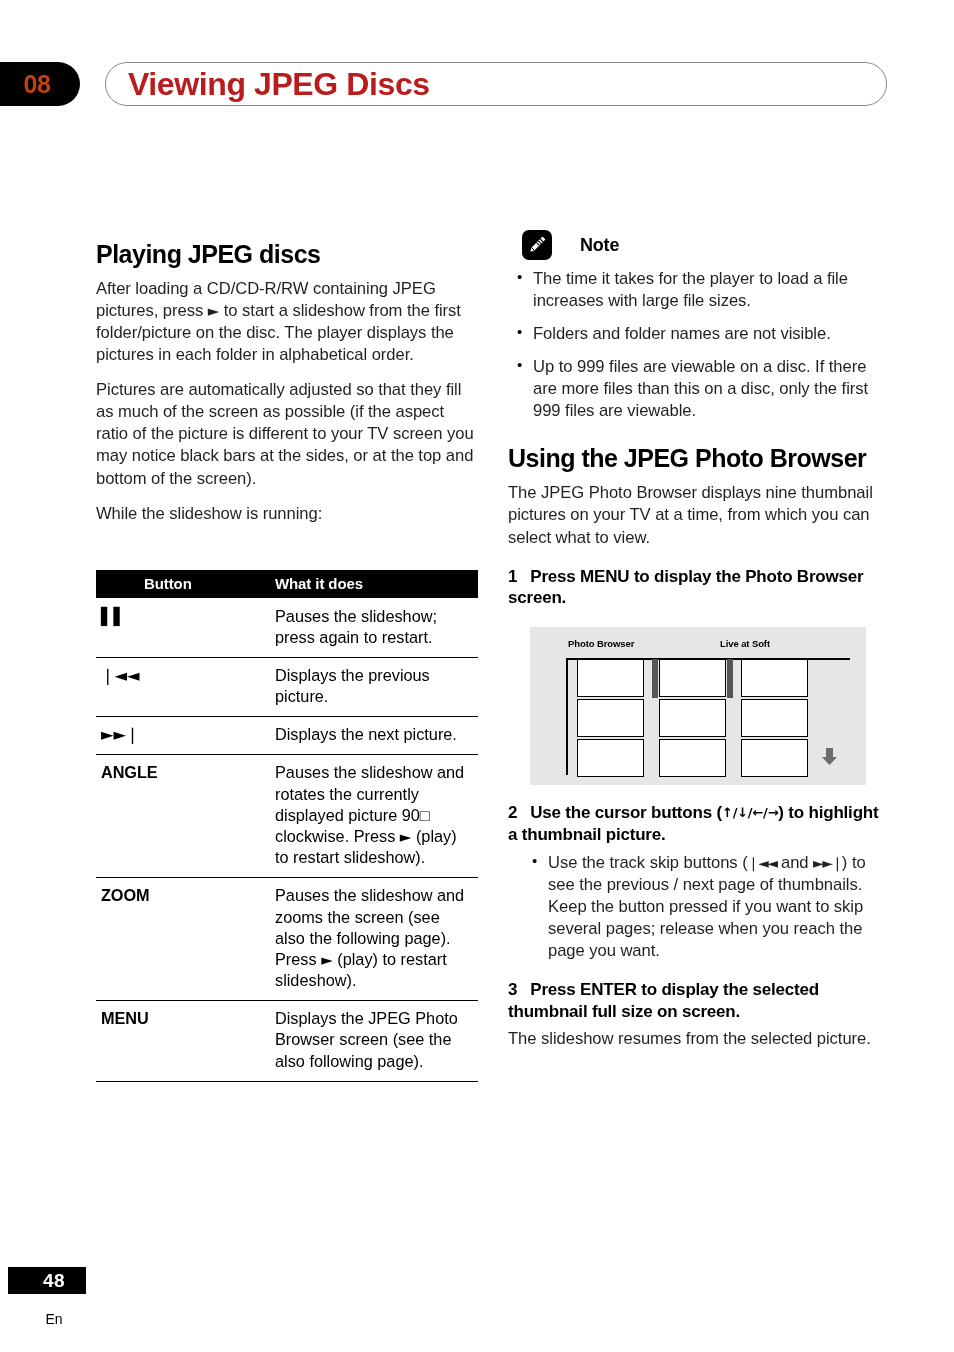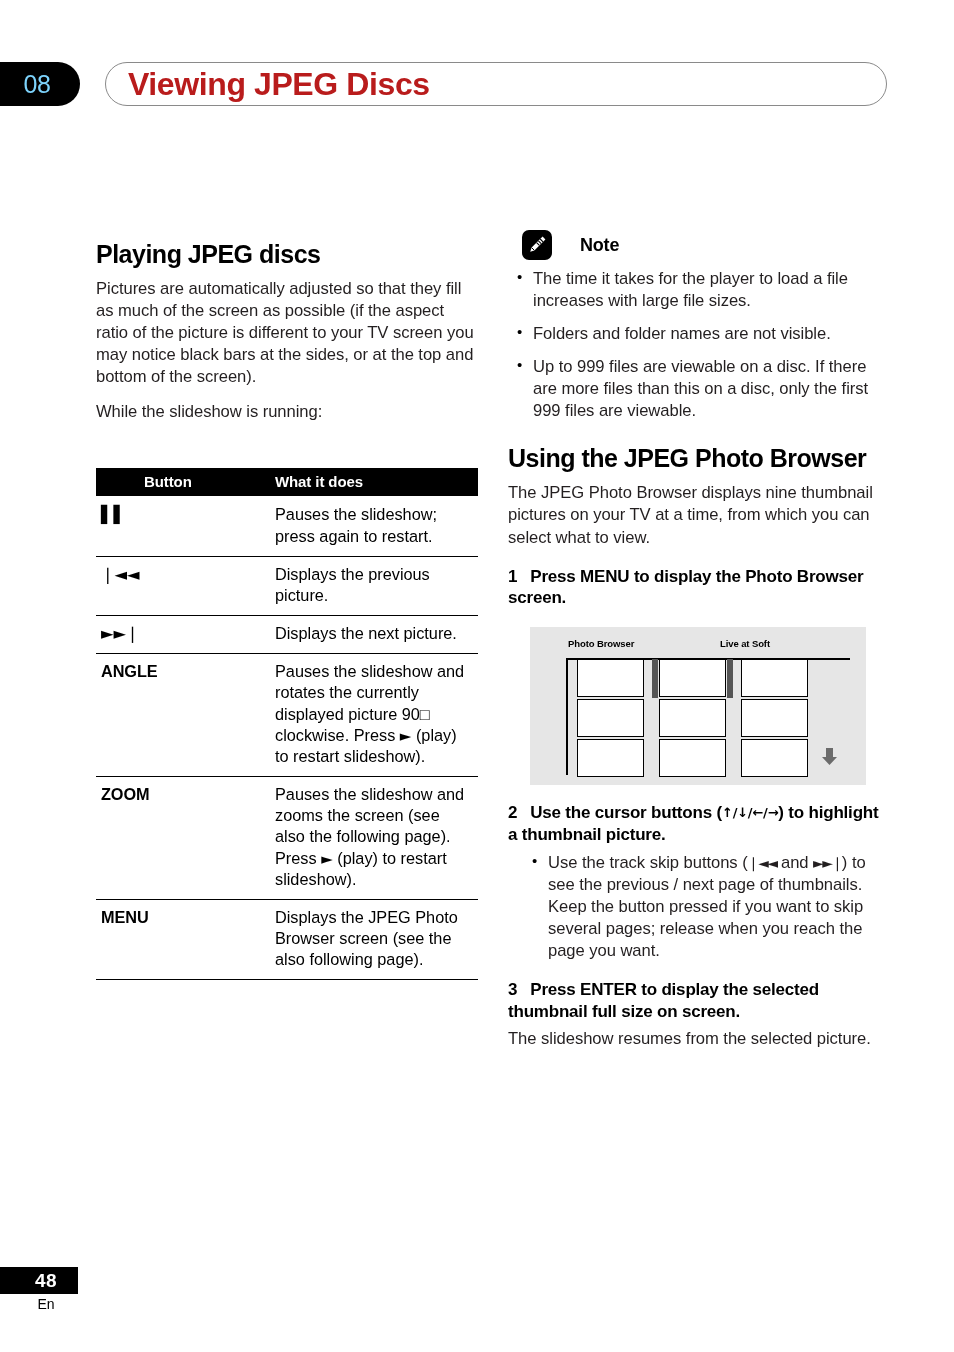--- a/index.html
+++ b/index.html
@@ -25,22 +25,22 @@
     height: 44px;
   }
   .chapter-badge {
     position: absolute;
     left: 0;
     top: 0;
     width: 80px;
     height: 44px;
     background: #000;
     border-radius: 0 22px 22px 0;
-    color: #7dd3fc;
-    font-weight: normal;
+    color: #c2410c;
+    font-weight: bold;
     font-size: 25px;
     letter-spacing: -0.5px;
     display: flex;
     align-items: center;
     justify-content: center;
     box-sizing: border-box;
     padding-right: 6px;
   }
   .chapter-pill {
     position: absolute;
@@ -289,21 +289,21 @@
   .thumb.selected::after  { right: -8px; }
   .fig-arrow {
     position: absolute;
     left: 291px;
     top: 120px;
   }
 
   
   .page-footer {
     position: absolute;
-    left: 0;
+    left: 8px;
     top: 1267px;
     width: 200px;
   }
   .page-num-box {
     width: 78px;
     height: 27px;
     background: #000;
     color: #fff;
     font-size: 19px;
     font-weight: bold;
@@ -311,40 +311,41 @@
     align-items: center;
     justify-content: center;
     letter-spacing: 0.5px;
     box-sizing: border-box;
     padding-left: 14px;
   }
   .page-lang {
     width: 78px;
     text-align: center;
     font-size: 14px;
-    padding-top: 2px;
+    padding-top: 17px;
     padding-left: 14px;
     box-sizing: border-box;
     color: #000;
   }
 </style>
 </head>
 <body>
 
 <div class="page-header">
   <div class="chapter-badge">08</div>
   <div class="chapter-pill">
     <span class="chapter-title">Viewing JPEG Discs</span>
   </div>
 </div>
 
 <div class="col-left">
 
   <h2 class="sec-title">Playing JPEG discs</h2>
 
+  <p class="body"><span>After loading a CD/CD-R/RW containing JPEG pictures, press </span><span class="glyph-lg">►</span><span> to start a slideshow from the first folder/picture on the disc. The player displays the pictures in each folder in alphabetical order.</span></p>
 
   <p class="body">Pictures are automatically adjusted so that they fill as much of the screen as possible (if the aspect ratio of the picture is different to your TV screen you may notice black bars at the sides, or at the top and bottom of the screen).</p>
 
   <p class="body">While the slideshow is running:</p>
 
   <table class="btn-table">
     <thead>
       <tr>
         <th class="c1">Button</th>
         <th>What it does</th>

